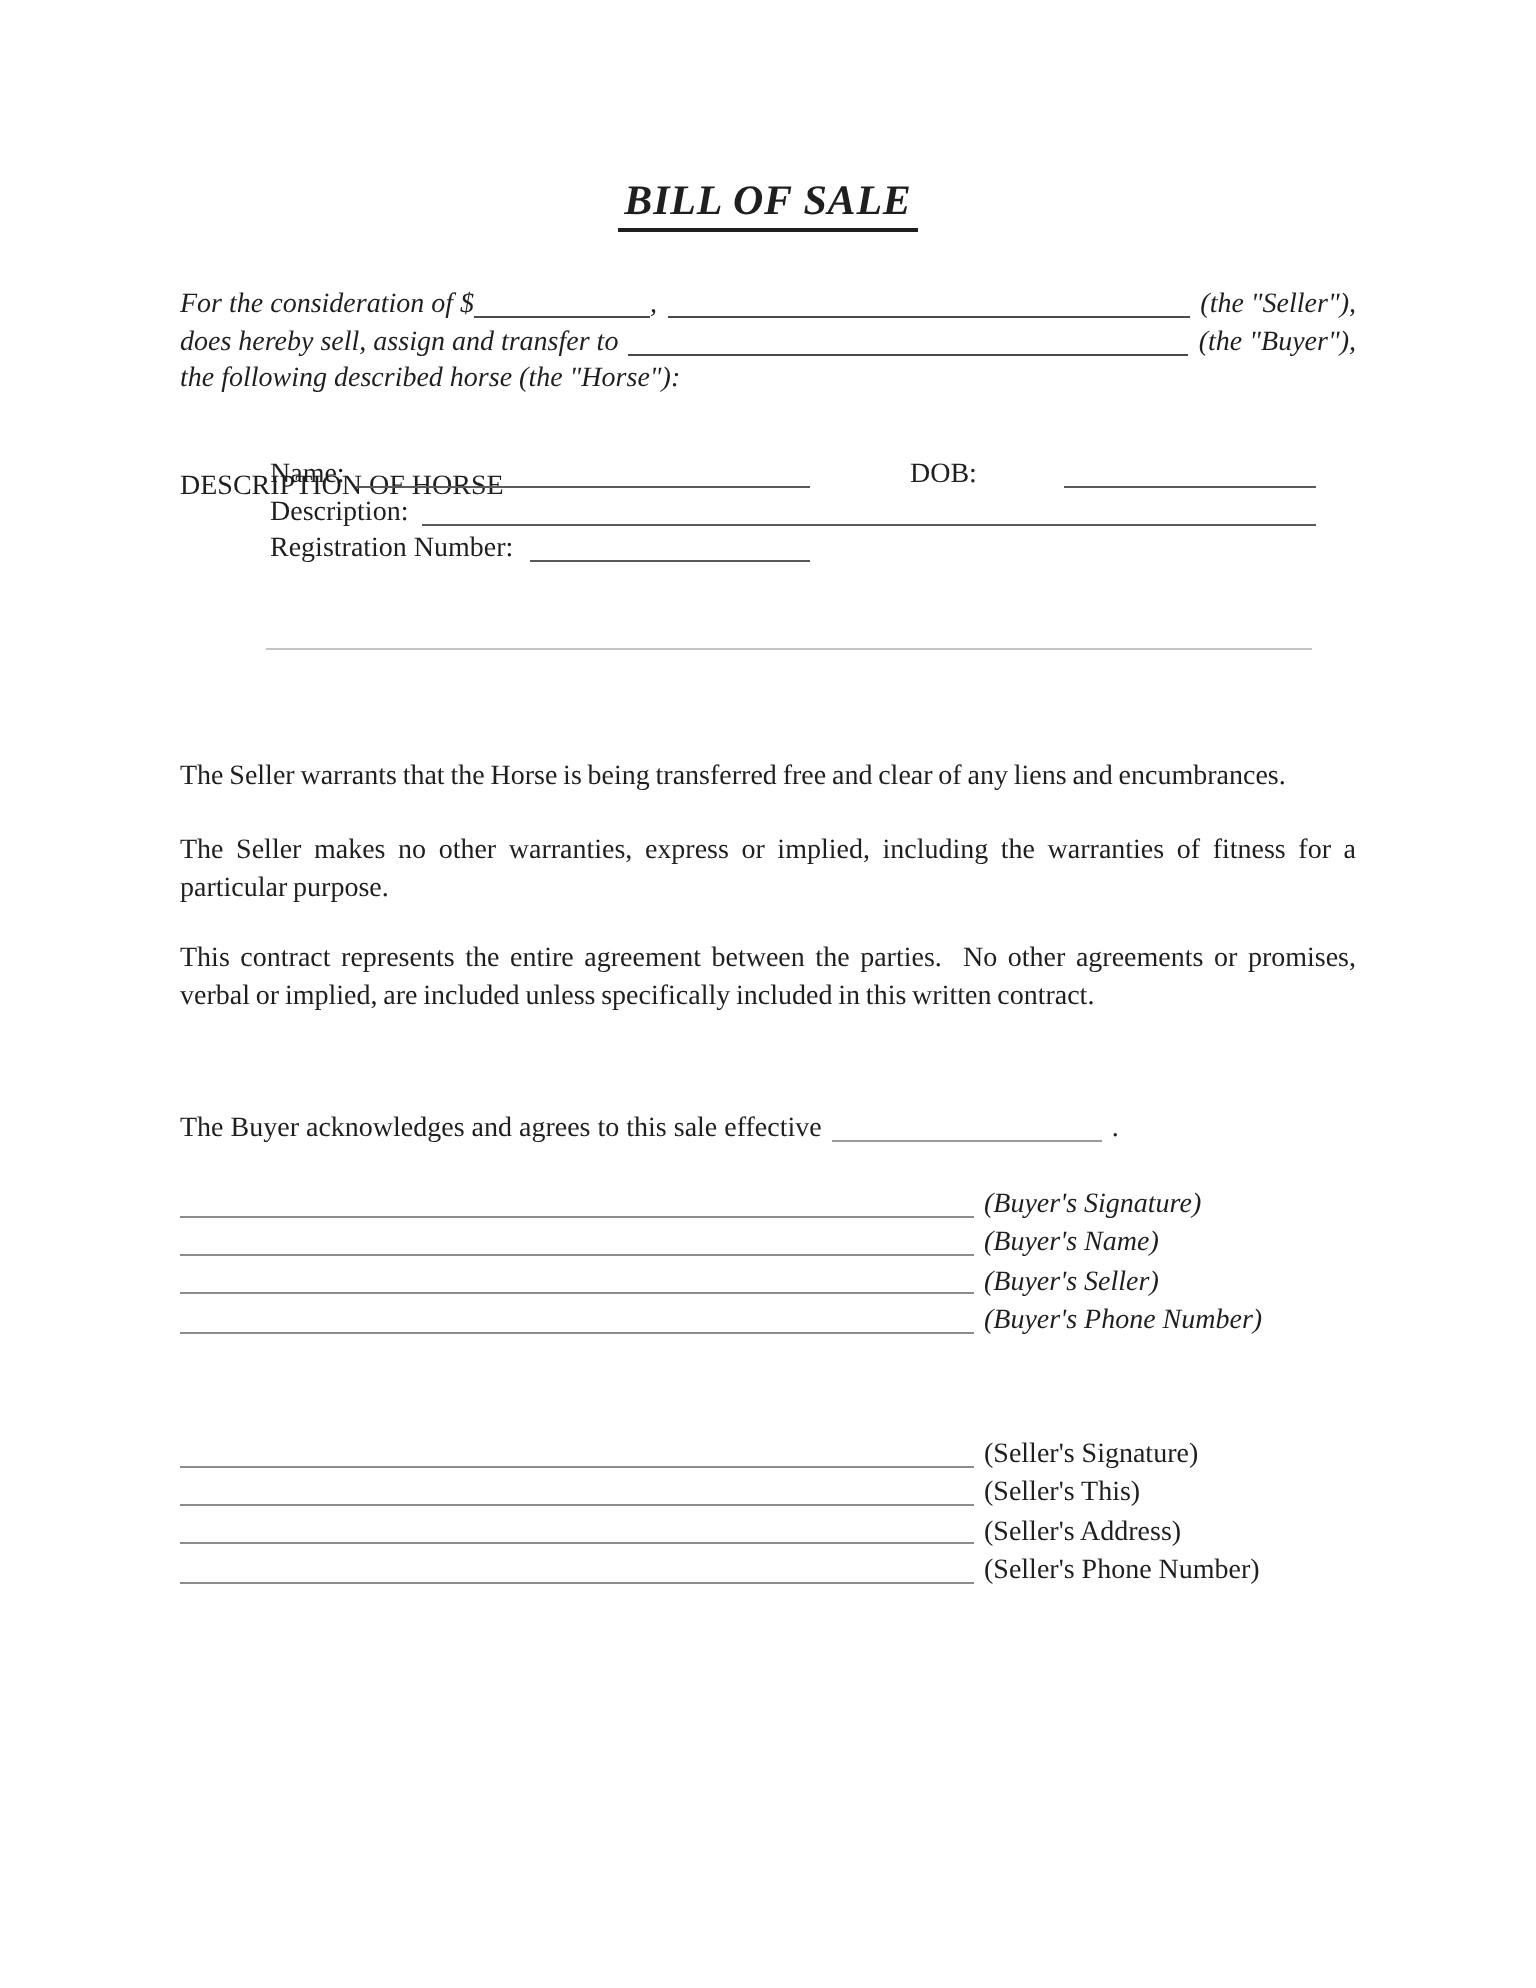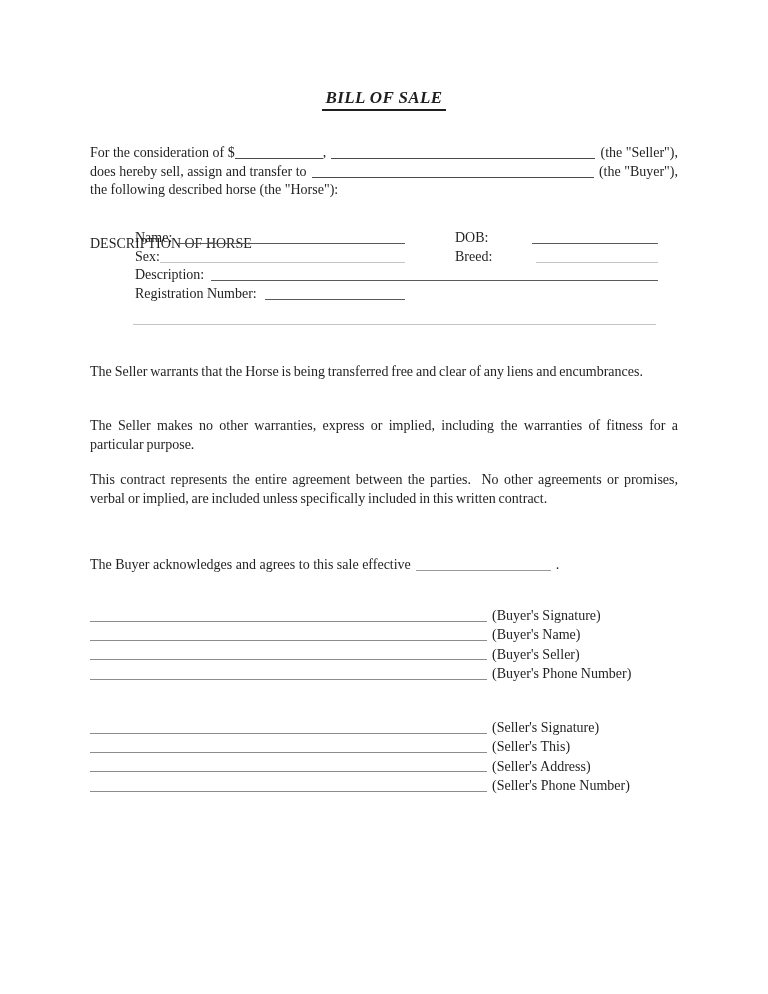--- a/index.html
+++ b/index.html
@@ -5,26 +5,26 @@
   html,body { margin:0; padding:0; background:#ffffff; }
   .page {
     position:relative; width:768px; height:994px; background:#ffffff;
     font-family:"Liberation Serif","DejaVu Serif",serif;
     font-size:14px; color:#1f1f1f; overflow:hidden;
   }
 
   
   .title-wrap { position:absolute; top:88px; left:0; width:768px; text-align:center; }
   .doc-title {
-    display:inline-block; font-size:17px; font-weight:bold; font-style:italic;
+    display:inline-block; font-size:21px; font-weight:bold; font-style:italic;
     letter-spacing:.4px; border-bottom:2px solid #1f1f1f; padding:0 3px 1px 3px;
   }
 
   
-  .intro { position:absolute; top:144px; left:90px; width:588px; }
+  .intro { position:absolute; top:144px; left:90px; width:588px;font-style:italic; }
   .iline { display:flex; height:18.6px; line-height:18.6px; }
   .iline span { white-space:pre; flex-shrink:0; }
   .blank { border-bottom:1px solid #4a4a4a; margin-bottom:3.5px; }
   .b-amount { width:88px; flex-shrink:0; }
   .b-grow  { flex:1; margin:0 5px 3.5px 5px; }
 
   
   .desc-heading { position:absolute; top:211px; left:90px; line-height:18.6px;margin-top:24px; }
   .form { position:absolute; top:229px; left:135px; width:523px; }
   .frow { display:flex; height:18.6px; line-height:18.6px; }
@@ -35,33 +35,33 @@
   .fill { flex:1; border-bottom:1px solid #5a5a5a; margin-bottom:3.5px; }
   .fill.light { border-bottom-color:#c4c4c4; }
   .g6 { margin-left:6px; } .g8 { margin-left:8px; } .g7 { margin-left:7px; }
   .cont-line { position:absolute; top:324px; left:133px; width:523px; border-top:1px solid #c4c4c4; }
 
   
   .para {
     position:absolute; left:90px; width:588px; text-align:justify;
     line-height:18.6px; white-space:pre-wrap; word-spacing:-0.6px;
   }
-  .p-warranty { top:363px; }
+  .p-warranty { top:380px; }
   .p-nowarr   { top:417px; }
   .p-entire   { top:471px; }
   .p-cert     { top:684px; }
 
   
   .ack { position:absolute; top:556px; left:90px; width:588px; display:flex; height:18.6px; line-height:18.6px; }
   .ack span { white-space:pre; flex-shrink:0; }
   .b-date { width:135px; border-bottom:1px solid #9a9a9a; margin:0 5px 3.5px 5px; flex-shrink:0; }
 
   
   .sig-block { position:absolute; left:90px; width:588px; }
-  .sig-buyer  { top:606px; }
+  .sig-buyer  { top:593px;font-style:italic; }
   .sig-seller { top:718px; }
   .srow { display:flex; height:19.3px; line-height:19.3px; }
   .sblank { width:397px; flex-shrink:0; border-bottom:1px solid #8c8c8c; margin:0 5px 3.5px 0; }
   .slabel { white-space:pre; }
 </style>
 </head>
 <body>
 
 <div class="page">
 
@@ -92,31 +92,20 @@
   <div class="form">
     <div class="frow">
       <div class="cell-l">
         <span>Name:</span>
         <span class="fill g6"></span>
       </div>
       <div class="cell-gap"></div>
       <div class="cell-r">
         <span>DOB:</span>
         <span class="fill"></span>
-      </div>
-    </div>
-    <div class="frow">
-      <div class="cell-l">
-        <span>Sex:</span>
-        <span class="fill light"></span>
-      </div>
-      <div class="cell-gap"></div>
-      <div class="cell-r">
-        <span>Breed:</span>
-        <span class="fill light"></span>
       </div>
     </div>
     <div class="frow">
       <span>Description:</span>
       <span class="fill g7"></span>
     </div>
     <div class="frow">
       <div class="cell-l">
         <span>Registration Number:</span>
         <span class="fill g8"></span>

